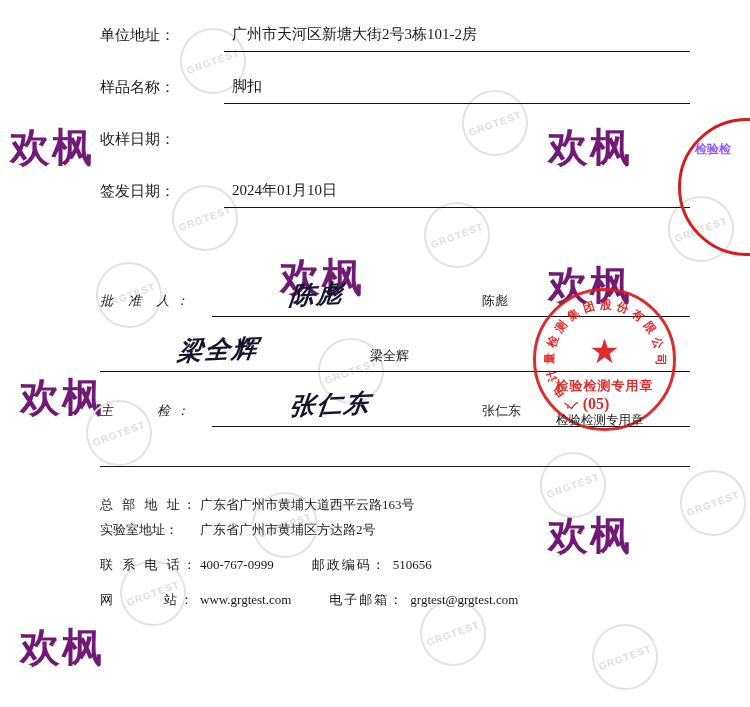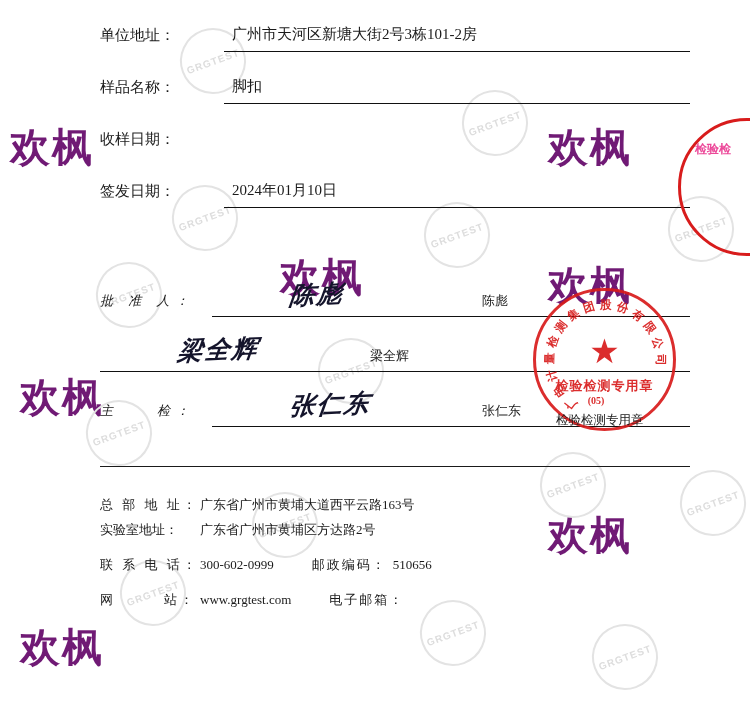--- a/index.html
+++ b/index.html
@@ -230,21 +230,21 @@
     font-size: 13px;
     font-weight: 700;
     letter-spacing: 1px;
   }
   #seal-main .code-text {
     position: absolute;
     left: 0;
     right: 17px;
     top: 104px;
     text-align: center;
-    font-size: 10px;
+    font-size: 16px;
     font-weight: 700;
   }
   #seal-caption {
     position: absolute;
     left: 556px;
     top: 412px;
     z-index: 20;
     font-size: 12.5px;
     color: #1a1a1a;
     letter-spacing: 0px;
@@ -262,21 +262,21 @@
     z-index: 20;
     overflow: hidden;
   }
   #seal-edge .edge-inner {
     position: absolute;
     left: 14px;
     top: 20px;
     width: 40px;
     font-size: 12px;
     font-weight: 700;
-    color: #ec4899;
+    color: #8b5cf6;
     line-height: 16px;
     font-family: "Liberation Serif", "DejaVu Serif", serif;
   }
 </style>
 </head>
 <body>
 
 <div id="watermarks">
     <div class="wm wm-big" style="left: 10px; top: 120px;">欢枫</div>
     <div class="wm wm-big" style="left: 548px; top: 120px;">欢枫</div>
@@ -362,29 +362,30 @@
       <span class="f-val">广东省广州市黄埔大道西平云路163号</span>
     </div>
 
     <div class="f-row">
       <span class="f-label wide">实验室地址：</span>
       <span class="f-val">广东省广州市黄埔区方达路2号</span>
     </div>
 
     <div class="f-row">
       <span class="f-label">联 系 电 话：</span>
-      <span class="f-val">300-602-0999</span>
+      <span class="f-val">400-767-0999</span>
       <span class="f-val2-label">邮政编码：</span>
       <span class="f-val2">510656</span>
     </div>
 
     <div class="f-row">
       <span class="f-label">网　　　站：</span>
       <span class="f-val">www.grgtest.com</span>
       <span class="f-val2-label">电子邮箱：</span>
+      <span class="f-val2">grgtest@grgtest.com</span>
     </div>
 
   </div>
 
   <div class="seal" id="seal-main">
     <div class="arc-text" id="seal-arc">
         <span style="transform: rotate(-232deg) translate(55px) rotate(90deg) translate(-50%, -50%);">广</span>
         <span style="transform: rotate(-214.154deg) translate(55px) rotate(90deg) translate(-50%, -50%);">电</span>
         <span style="transform: rotate(-196.308deg) translate(55px) rotate(90deg) translate(-50%, -50%);">计</span>
         <span style="transform: rotate(-178.462deg) translate(55px) rotate(90deg) translate(-50%, -50%);">量</span>

